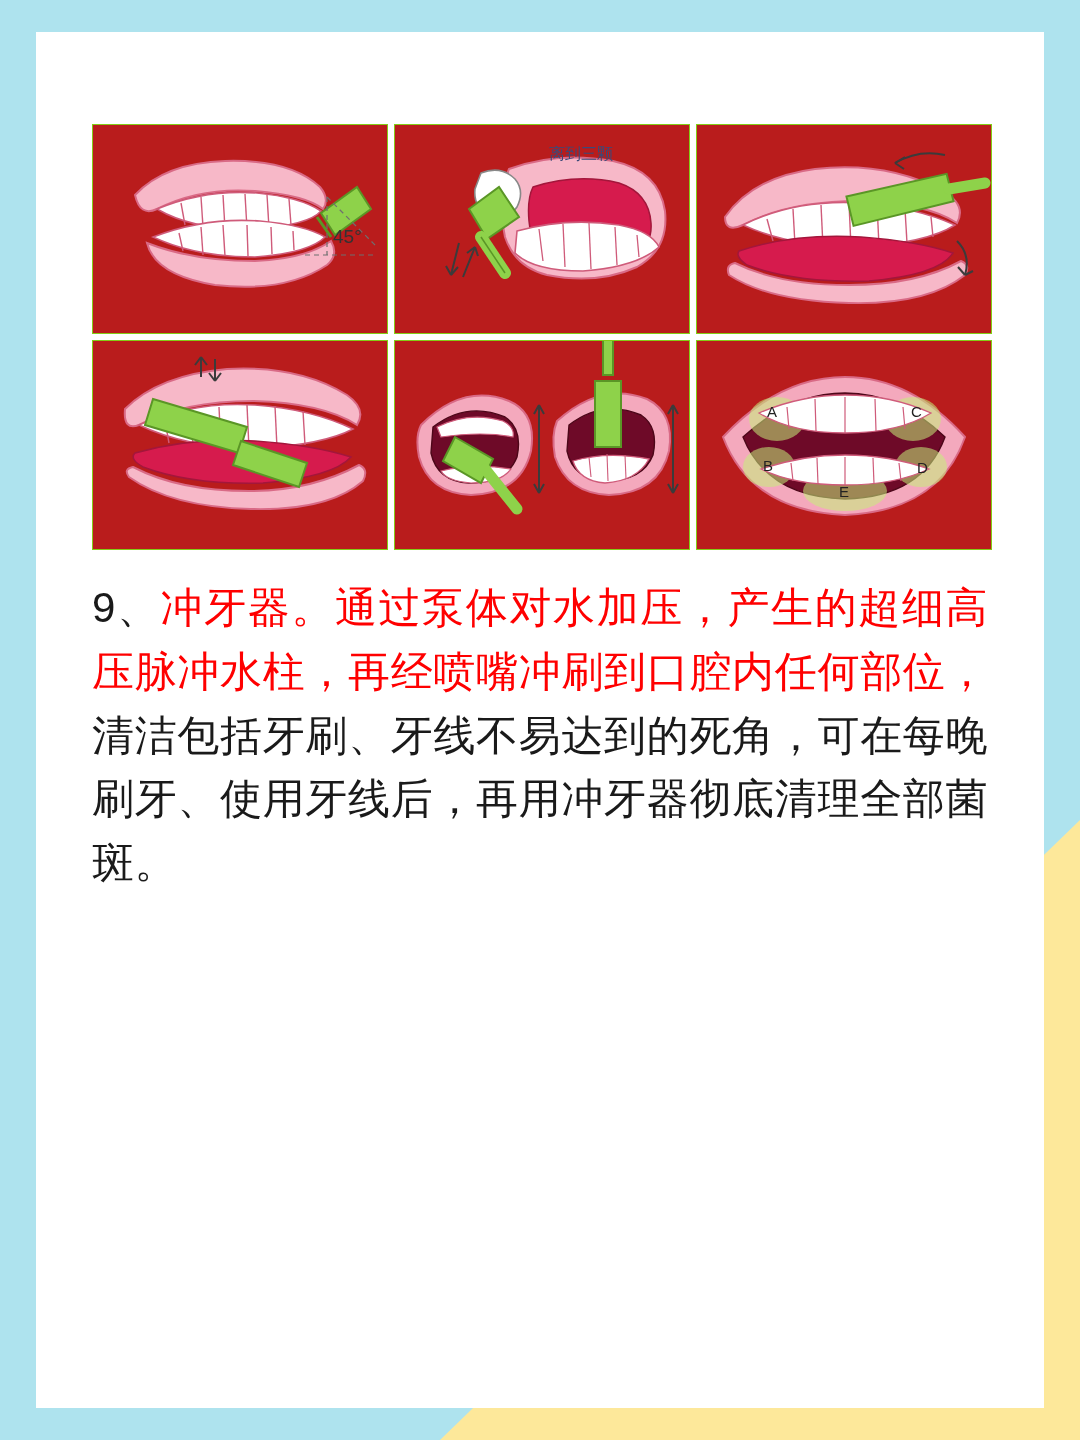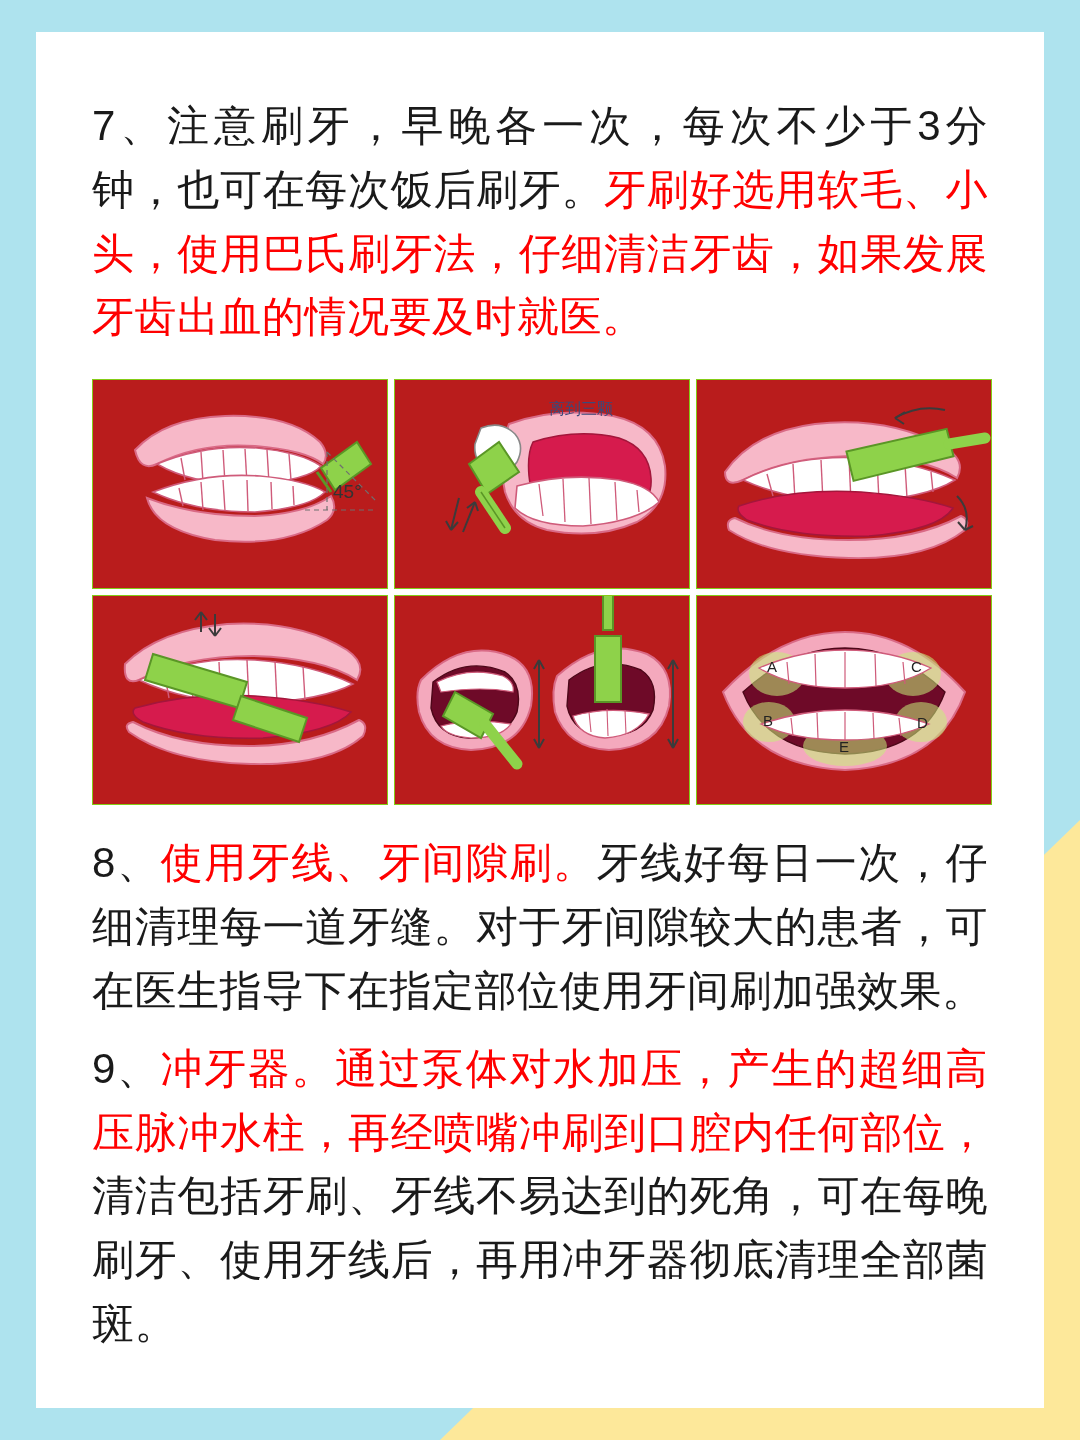--- a/index.html
+++ b/index.html
@@ -77,23 +77,20 @@
   }
 </style>
 </head>
 <body>
 
 <div class="bg-yellow-corner"></div>
 
 <div class="card">
   <div class="content">
 
-    <p class="para">
-      <span class="black">7、注意刷牙，早晚各一次，每次不少于3分钟，也可在每次饭后刷牙。</span><span class="red">牙刷好选用软毛、小头，使用巴氏刷牙法，仔细清洁牙齿，如果发展牙齿出血的情况要及时就医。</span>
-    </p>
 
     <div class="figure-grid">
 
       <div class="cell">
         <svg viewBox="0 0 290 208" xmlns="http://www.w3.org/2000/svg">
           <g>
             <path d="M40 70 Q70 38 130 36 Q195 34 225 62 Q235 74 228 84 Q210 70 160 66 Q105 62 62 84 Q45 92 40 70 Z" fill="#f7b8c8" stroke="#d96a86" stroke-width="2"></path>
             <path d="M62 84 Q110 64 162 68 Q205 72 226 86 Q214 100 160 104 Q100 106 62 84 Z" fill="#ffffff" stroke="#cf5b7a" stroke-width="1.6"></path>
             <g stroke="#cf5b7a" stroke-width="1.4" fill="none">
               <path d="M86 78 L90 100"></path>
@@ -270,22 +267,19 @@
             <text x="68" y="76" font-family="Liberation Sans, sans-serif" font-size="15" fill="#222">A</text>
             <text x="64" y="130" font-family="Liberation Sans, sans-serif" font-size="15" fill="#222">B</text>
             <text x="212" y="76" font-family="Liberation Sans, sans-serif" font-size="15" fill="#222">C</text>
             <text x="218" y="132" font-family="Liberation Sans, sans-serif" font-size="15" fill="#222">D</text>
             <text x="140" y="156" font-family="Liberation Sans, sans-serif" font-size="15" fill="#222">E</text>
           </g>
         </svg>
       </div>
     </div>
 
-    <p class="para">
-      <span class="black">8、</span><span class="red">使用牙线、牙间隙刷。</span><span class="black">牙线好每日一次，仔细清理每一道牙缝。对于牙间隙较大的患者，可在医生指导下在指定部位使用牙间刷加强效果。</span>
-    </p>
 
     <p class="para">
       <span class="black">9、</span><span class="red">冲牙器。通过泵体对水加压，产生的超细高压脉冲水柱，再经喷嘴冲刷到口腔内任何部位，</span><span class="black">清洁包括牙刷、牙线不易达到的死角，可在每晚刷牙、使用牙线后，再用冲牙器彻底清理全部菌斑。</span>
     </p>
 
   </div>
 </div>
 
 </body></html>

